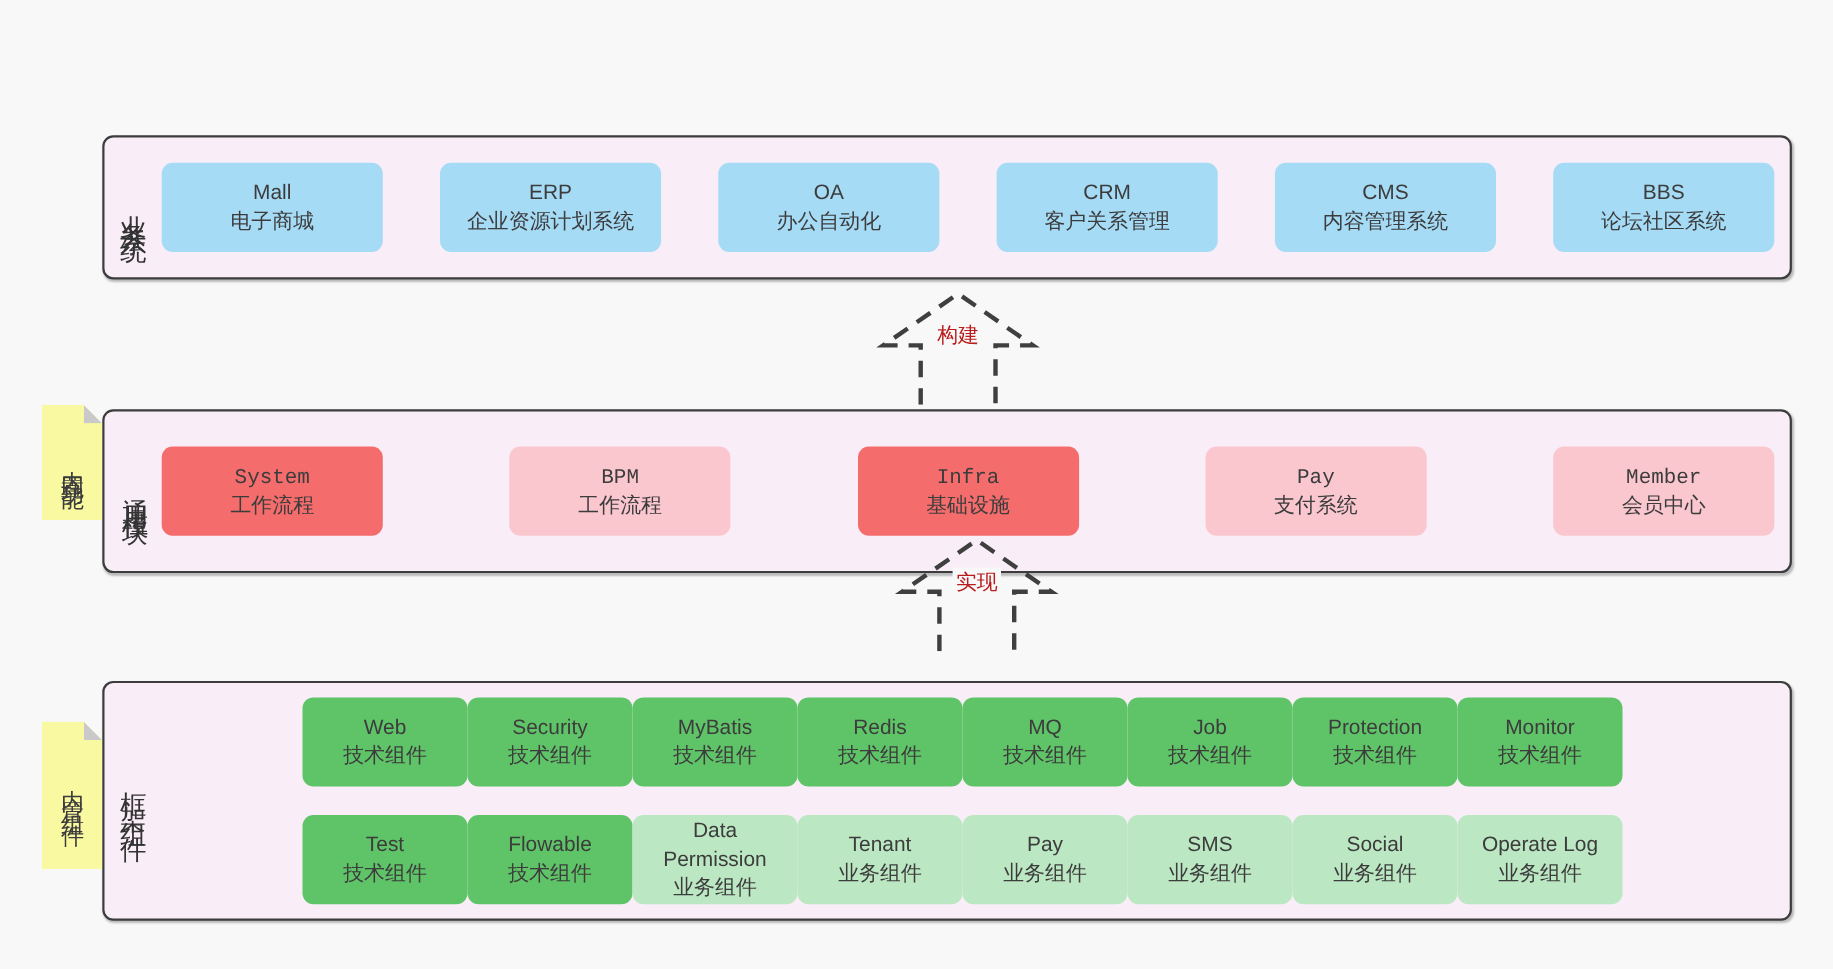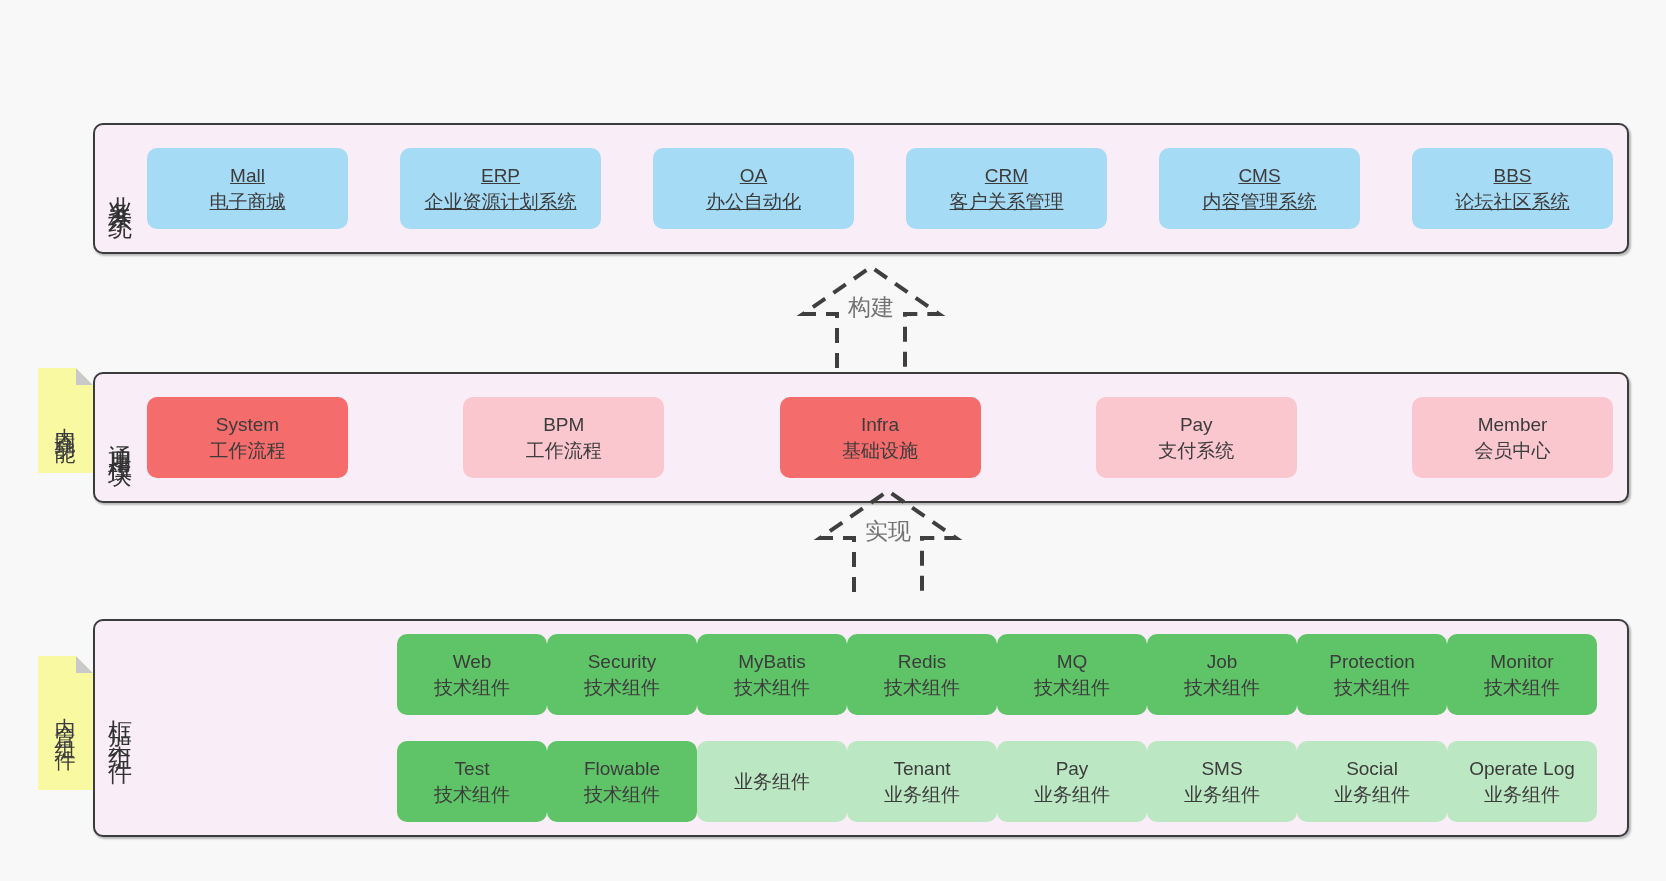--- a/index.html
+++ b/index.html
@@ -4,42 +4,42 @@
 <style>
   * { margin:0; padding:0; box-sizing:border-box; }
   body { background:#f8f8f8; font-family:"Liberation Sans","DejaVu Sans",sans-serif; }
   .canvas { position:relative; width:1666px; height:881px; background:#f8f8f8; overflow:hidden; }
 
   
   .band { position:absolute; left:93px; width:1536px; background:#f9eef7;
           border:2px solid #3c3c3c; border-radius:10px;
           box-shadow:1.5px 2px 2px rgba(0,0,0,.25); display:flex; }
   .band-1 { top:123px; height:131px; }
-  .band-2 { top:372px; height:131px; }
+  .band-2 { top:372px; height:149px;font-family:Liberation Mono, monospace; }
   .band-3 { top:619px; height:218px; }
 
   .band-label { writing-mode:vertical-rl; text-orientation:upright;
                 display:flex; align-items:center; justify-content:center;
                 font-size:24px; color:#333; width:42px; padding:6px 0 6px 8px;
                 letter-spacing:6px; line-height:1; flex:0 0 auto; }
   .band-3 .band-label { letter-spacing:14px; }
 
   .band-content { flex:1; display:flex; align-items:center;
                   justify-content:space-between; padding:0 14px 0 10px; }
   .band-3 .band-content { flex-direction:column; justify-content:center;
                           align-items:stretch; gap:26px; padding:0 30px 0 16px; }
-  .band-3 .row { display:flex; justify-content:flex-end; }
+  .band-3 .row { display:flex; justify-content:center; }
 
   
   .box { height:81px; border-radius:10px; display:flex; flex-direction:column;
          align-items:center; justify-content:center; text-align:center;
          color:#3c3c3c; font-size:19px; line-height:26px; padding:0 6px; }
   .band-1 .box, .band-2 .box { width:201px; }
   .band-3 .box { width:150px; }
-  .blue  { background:#a6dbf6;text-decoration:underline; }
+  .blue  { background:#a6dbf6; }
   .red   { background:#f56c6c; }
   .pink  { background:#fbc7cf; }
   .green { background:#5fc468; }
   .green-light { background:#bce7c3; }
 
   
   .sticky { position:absolute; left:38px; width:55px; background:#f9f9a2;
             color:#3c3c3c; writing-mode:vertical-rl; text-orientation:upright;
             display:flex; align-items:center; justify-content:center;
             font-size:21px; line-height:1;
@@ -49,21 +49,21 @@
   .sticky-1 { top:368px; height:105px; letter-spacing:5px; }
   .sticky-2 { top:656px; height:134px; letter-spacing:11px; }
 
   
   .arrow { position:absolute; width:150px; height:104px; }
   .arrow-1 { left:796px; top:264px; }
   .arrow-2 { left:813px; top:488px; }
   .arrow svg { position:absolute; inset:0; }
   .arrow path { fill:none; stroke:#3f3f3f; stroke-width:4; stroke-dasharray:15 10; }
   .arrow-label { position:absolute; left:50%; top:28px; transform:translateX(-50%);
-                 background:#f8f8f8; padding:0 3px; font-size:23px; color:#737373;
+                 background:#f8f8f8; padding:0 3px; font-size:19px; color:#b91c1c;
                  white-space:nowrap; }
 </style>
 </head>
 <body>
 
 <div class="canvas">
 
   <section class="band band-1">
     <div class="band-label">业务系统</div>
     <div class="band-content">
@@ -174,20 +174,21 @@
       <div class="row">
         <div class="box green">
           <div>Test</div>
           <div>技术组件</div>
         </div>
         <div class="box green">
           <div>Flowable</div>
           <div>技术组件</div>
         </div>
         <div class="box green-light">
+          <div>Data Permission</div>
           <div>业务组件</div>
         </div>
         <div class="box green-light">
           <div>Tenant</div>
           <div>业务组件</div>
         </div>
         <div class="box green-light">
           <div>Pay</div>
           <div>业务组件</div>
         </div>

